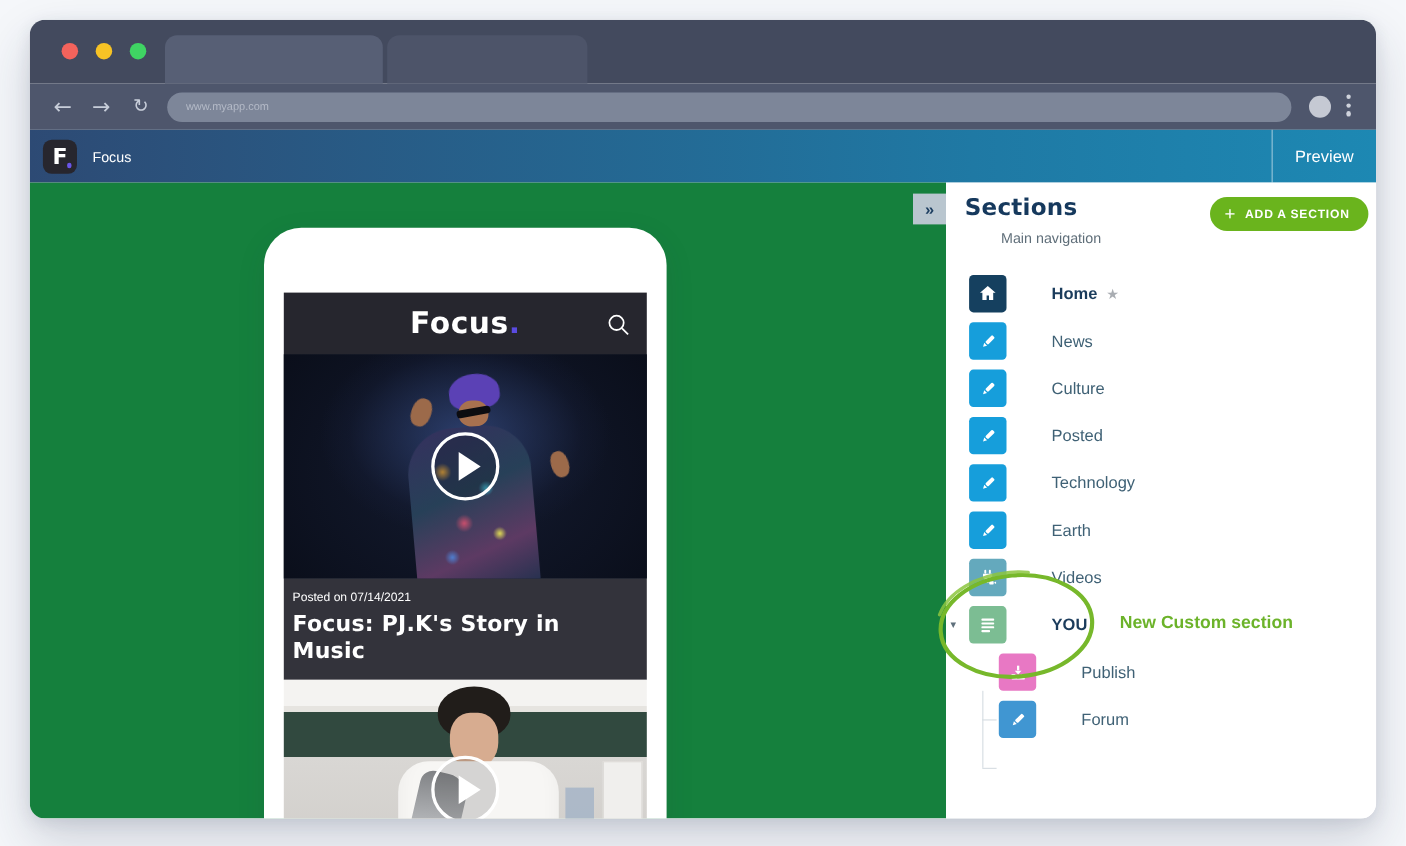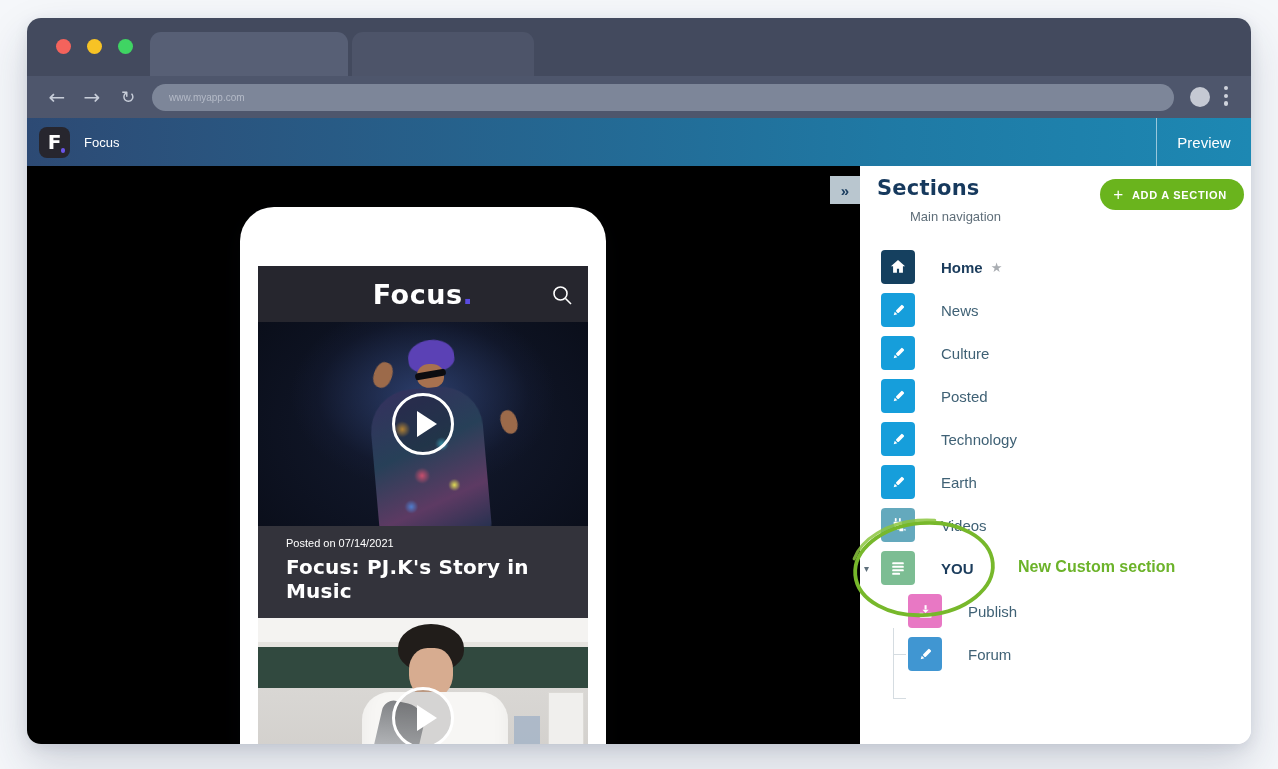--- a/index.html
+++ b/index.html
@@ -61,21 +61,21 @@
   .logo-dot { position:absolute; right:5px; bottom:5px; width:4.5px; height:4.5px; border-radius:50%; background:#6a55e8; }
   .app-name { margin-left:14px; font-size:13px; }
   .preview-btn {
     position:absolute; right:0; top:0; width:95px; height:48px;
     border-left:1px solid rgba(255,255,255,.55);
     display:flex; align-items:center; justify-content:center; font-size:15px; cursor:pointer;
   }
 
   
   .content { position:absolute; top:148px; left:0; right:0; bottom:0; display:flex; }
-  .canvas { width:833px; background:#000000; position:relative; }
+  .canvas { width:833px; background:#15803d; position:relative; }
   .sections-panel { flex:1; background:#ffffff; position:relative; }
 
   
   .phone {
     position:absolute; left:213px; top:41px; width:366px; height:570px;
     background:#fff; border-radius:34px;
     box-shadow:0 8px 26px rgba(40,50,70,.10);
   }
   .screen { position:absolute; left:18px; top:59px; width:330px; }
   .phone-head { height:56px; background:#26262e; position:relative; display:flex; align-items:center; justify-content:center; }
@@ -109,21 +109,21 @@
   .play {
     position:absolute; left:50%; width:62px; height:62px; border:3px solid #fff; border-radius:50%;
     background:rgba(15,15,22,.22); transform:translate(-50%,-50%); cursor:pointer;
   }
   .play::after {
     content:""; position:absolute; left:22px; top:15px;
     border-left:20px solid #fff; border-top:13px solid transparent; border-bottom:13px solid transparent;
   }
   .video1 .play { top:102px; }
 
-  .meta { background:#33333b; padding:11px 28px 15px; }
+  .meta { background:#33333b; padding:11px 8px 15px; }
   .posted { color:#ffffff; font-size:11px; }
   .headline { color:#ffffff; font-size:20px; font-weight:800; margin-top:6px; letter-spacing:.2px; font-family:"DejaVu Sans", sans-serif; }
 
   .video2 {
     height:175px; position:relative; overflow:hidden;
     background:linear-gradient(180deg,#f4f3f1 0px,#f4f3f1 24px,#e6e4e0 24px,#e6e4e0 29px,#31493f 29px,#31493f 70px,#d9d7d4 70px,#cfccc8 175px);
   }
   .v2-door { position:absolute; right:4px; top:74px; width:36px; height:101px; background:#f0efed; border:1px solid #dcdad6; }
   .v2-win { position:absolute; right:48px; top:98px; width:26px; height:36px; background:#9fb0c6; opacity:.75; }
   .v2-hair { position:absolute; left:140px; top:6px; width:66px; height:48px; background:#211d1a; border-radius:50% 50% 45% 45%; }
@@ -150,21 +150,21 @@
   .section-list { position:absolute; left:21px; top:84px; right:10px; }
   .srow { display:flex; align-items:center; height:34px; margin-bottom:9px; position:relative; cursor:pointer; }
   .srow.child { margin-left:27px; }
   .sicon { width:34px; height:34px; border-radius:4px; display:flex; align-items:center; justify-content:center; flex:none; }
   .ic-home   { background:#15405f; }
   .ic-cyan   { background:#169edb; }
   .ic-videos { background:#64a9bd; }
   .ic-you    { background:#7cbd93; }
   .ic-publish{ background:#e878c4; }
   .ic-forum  { background:#4096d2; }
-  .slabel { margin-left:26px; font-size:15px; color:#3f6175; }
+  .slabel { margin-left:41px; font-size:15px; color:#3f6175; }
   .slabel.bold { font-weight:bold; color:#1b3c5c; }
   .star { color:#a9adb2; font-size:13px; margin-left:8px; }
   .caret { position:absolute; left:-17px; top:50%; transform:translateY(-50%); color:#5f707c; font-size:10px; cursor:pointer; }
 
   .tree-v { position:absolute; left:12px; top:378px; height:70px; border-left:1.5px solid #d5dce1; }
   .tree-h { position:absolute; left:12px; width:13px; border-top:1.5px solid #d5dce1; }
   .tree-h.t1 { top:404px; }
   .tree-h.t2 { top:448px; }
 
   .green-ellipse { position:absolute; left:-14px; top:345px; pointer-events:none; }

